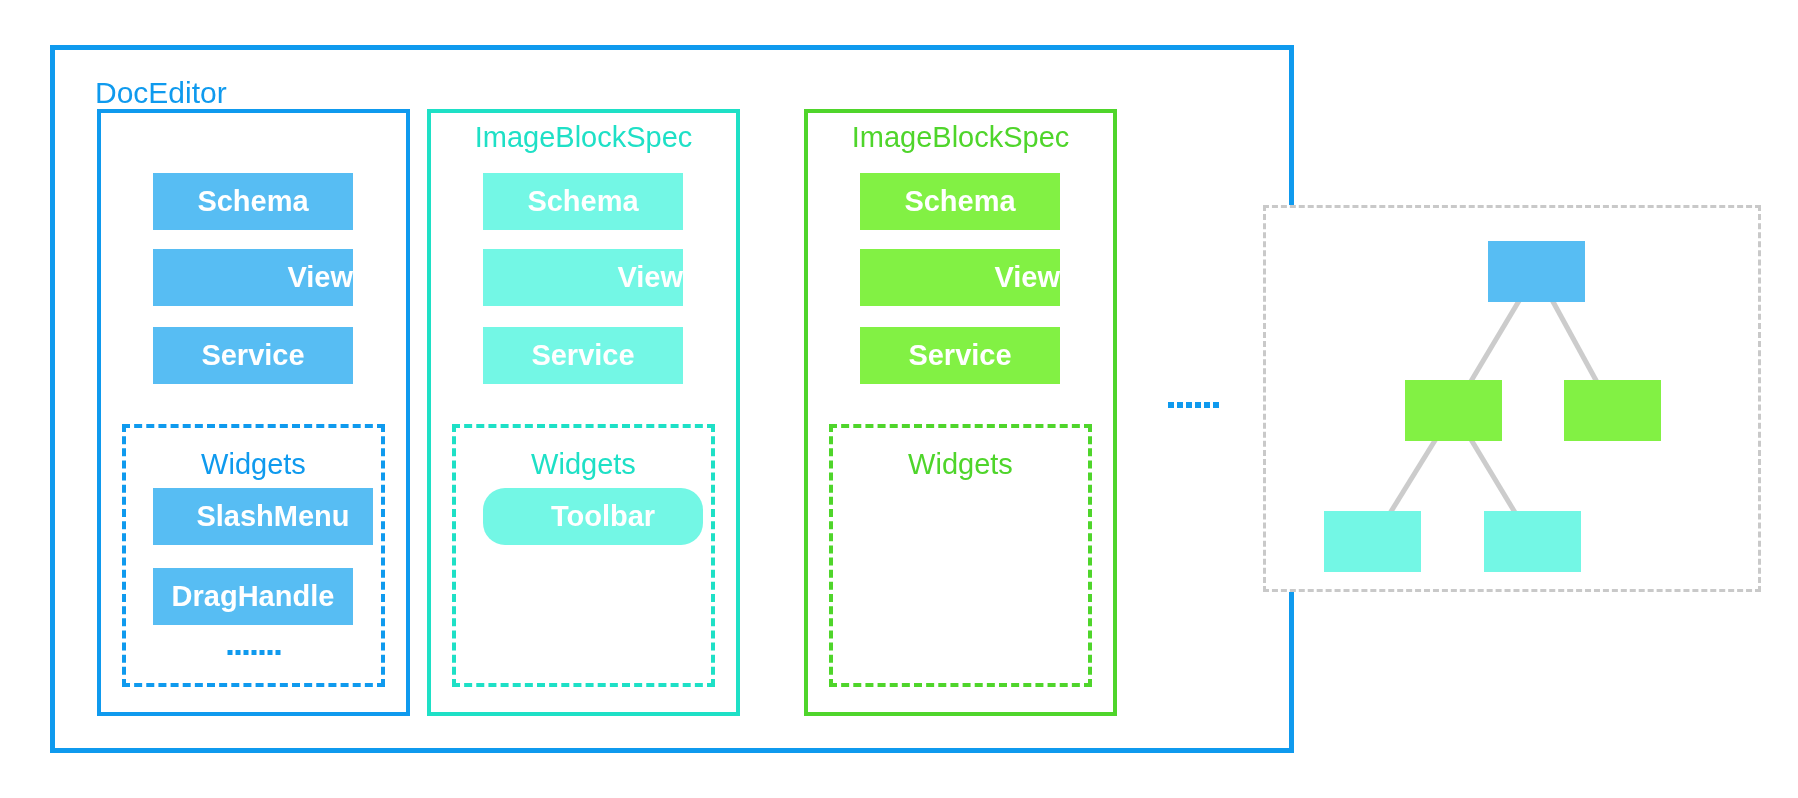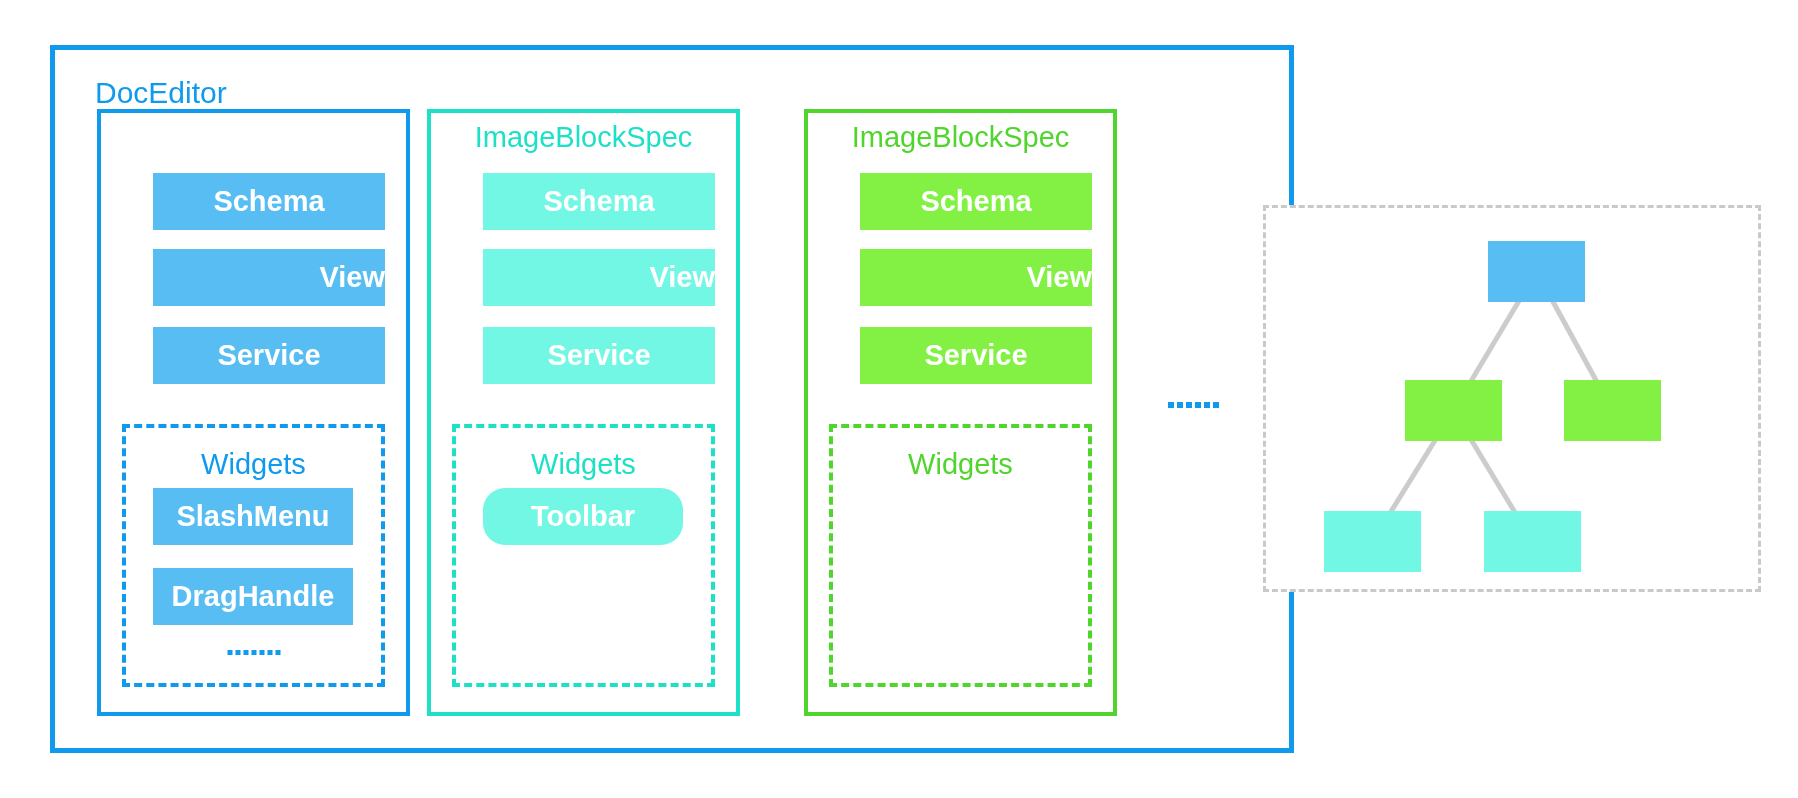--- a/index.html
+++ b/index.html
@@ -29,21 +29,21 @@
 
   .spec-title {
     position:absolute; top:8px; left:0; width:100%; text-align:center;
     font-size:29px; white-space:nowrap;
   }
   .col-page  .spec-title { color:var(--blue-accent,#0F9AEE); }
   .col-image .spec-title { color:var(--teal-accent,#1EE0C6); }
   .col-note  .spec-title { color:var(--green-accent,#4FD52B); }
 
   .spec-btn {
-    position:absolute; left:52px; width:232px; height:57px; line-height:57px;
+    position:absolute; left:52px; width:200px; height:57px; line-height:57px;
     text-align:center; color:#fff; font-size:29px; font-weight:700;
   }
   .btn-1 { top:60px; } .btn-2 { top:136px;text-align:right; } .btn-3 { top:214px; }
   .col-page  .spec-btn { background:var(--blue-fill,#57BDF3); }
   .col-image .spec-btn { background:var(--teal-fill,#73F7E5); }
   .col-note  .spec-btn { background:var(--green-fill,#82F144); }
 
   .widgets-box {
     position:absolute; left:21px; top:311px; width:263px; height:263px;
     border:4px dashed; box-sizing:border-box;
@@ -56,21 +56,21 @@
     position:absolute; top:20px; left:0; width:100%; text-align:center; font-size:29px;
   }
   .col-page  .widgets-title { color:var(--blue-accent,#0F9AEE); }
   .col-image .widgets-title { color:var(--teal-accent,#1EE0C6); }
   .col-note  .widgets-title { color:var(--green-accent,#4FD52B); }
 
   .widget-btn {
     position:absolute; left:27px; width:200px; height:57px; line-height:57px;
     text-align:center; color:#fff; font-size:29px; font-weight:700;
   }
-  .wbtn-1 { top:60px; } .wbtn-2 { top:140px; }
+  .wbtn-1 { top:60px;padding-left:20px; } .wbtn-2 { top:140px; }
   .col-page  .widget-btn { background:var(--blue-fill,#57BDF3); }
   .col-image .widget-btn { background:var(--teal-fill,#73F7E5);border-radius:22px; }
 
   
   .dots-row { position:absolute; display:flex; gap:3px; }
   .dots-row span { display:block; background:var(--blue-accent,#0F9AEE); }
   .widget-dots { top:222px; left:50%; transform:translateX(-50%); }
   .widget-dots span { width:5px; height:5px; }
   .divider-dots { left:1168px; top:402px; z-index:2; }
   .divider-dots span { width:6px; height:6px; }

